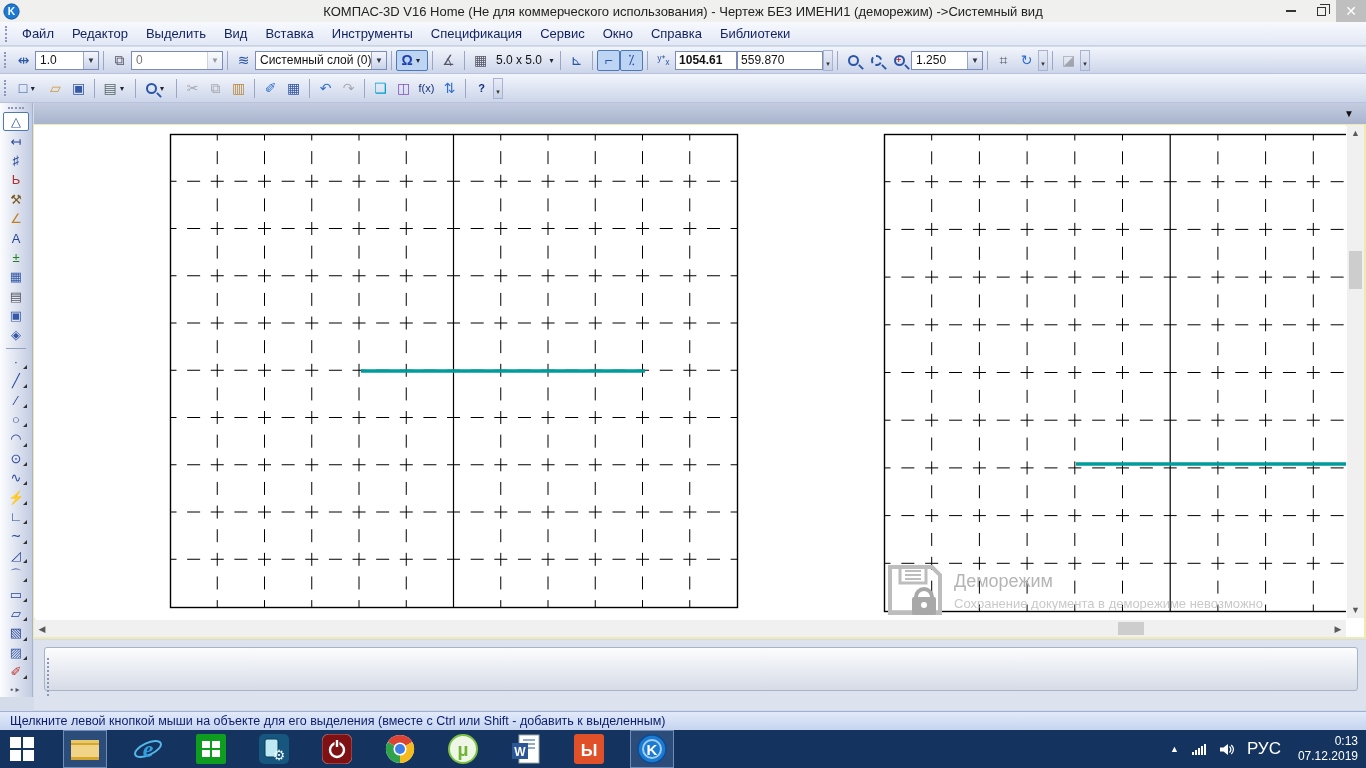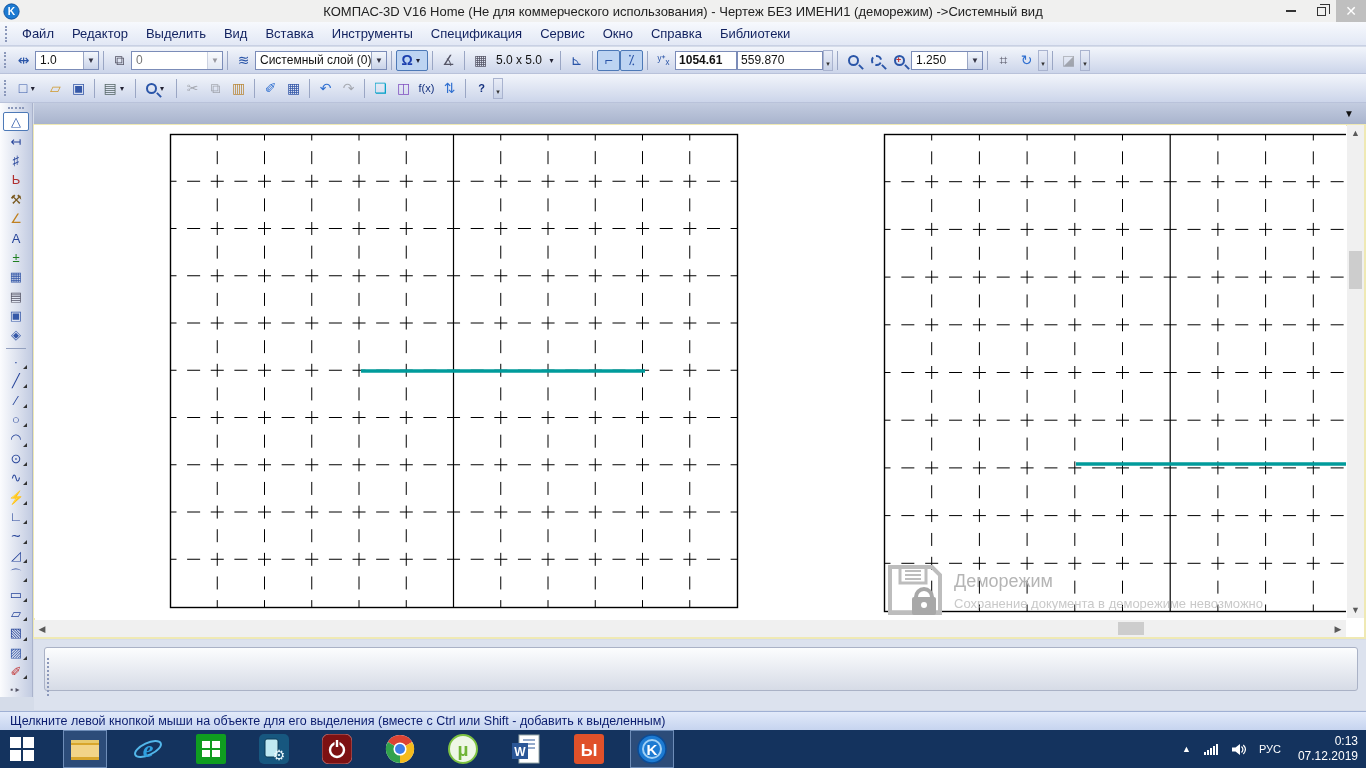--- a/index.html
+++ b/index.html
@@ -106,21 +106,21 @@
   
   .taskbar { position:absolute; left:0; top:730px; width:1366px; height:38px; background:#14335e;
              display:flex; align-items:center; }
   .tb-app { width:44px; height:38px; display:flex; align-items:center; justify-content:center;
             margin-right:19px; border:1px solid transparent; }
   .tb-app.selected { background:#2c4c79; border-color:#6e8db8; }
   .tray { position:absolute; right:8px; top:0; height:38px; display:flex; align-items:center; gap:13px; color:#fff; }
   .tray .bars { display:flex; align-items:flex-end; gap:1px; }
   .tray .bars i { display:block; width:2px; background:#fff; }
   .clock { text-align:right; font-size:12px; line-height:1.25; color:#fff; padding-left:4px; }
-  .lang { font-size:11px; }
+  .lang { font-size:17px; }
   .tray-up { font-size:9px; }
 </style>
 </head>
 <body>
 
 <div id="app">
 
   <div class="titlebar">
     <svg class="app-icon" viewBox="0 0 20 20">
       <circle cx="10" cy="10" r="9" fill="#1c7ad2" stroke="#0c4c96"></circle>

